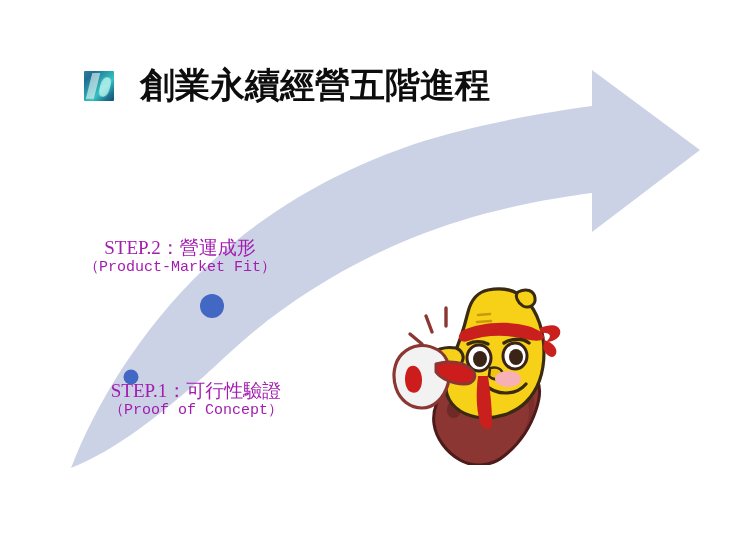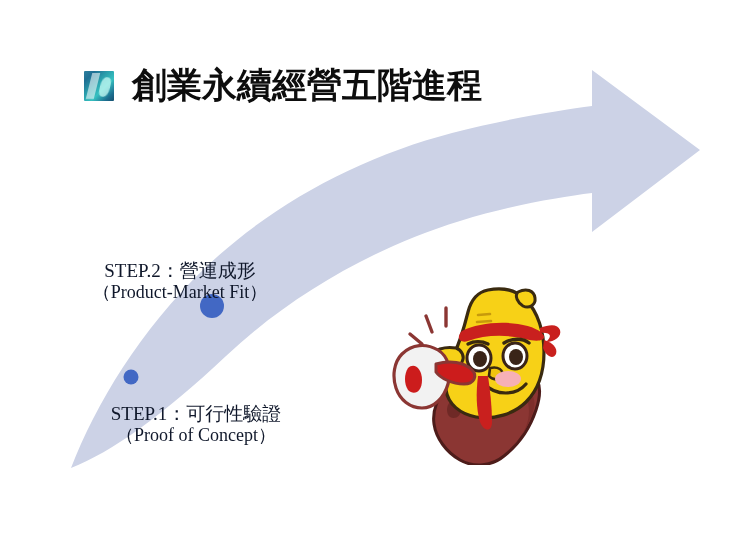--- a/index.html
+++ b/index.html
@@ -24,21 +24,21 @@
     background: #ffffff;
   }
 
   
   .title-row {
     position: absolute;
     left: 84px;
     top: 68px;
     display: flex;
     align-items: center;
-    gap: 18px;
+    gap: 26px;
   }
   .title-badge {
     width: 30px;
     height: 30px;
     flex: 0 0 auto;
     border-radius: 1px;
     background:
       linear-gradient(135deg, #2e7f9e 0%, #1f6f93 18%, #2aa0ac 42%, #36c0c0 62%, #1d6f90 85%, #16506f 100%);
     position: relative;
     overflow: hidden;
@@ -77,34 +77,33 @@
     position: absolute;
     left: 0; top: 0;
     width: 740px;
     height: 555px;
     pointer-events: none;
   }
 
   
   .step-label {
     position: absolute;
-    color: #0f172a;
+    color: #a21caf;
     text-align: center;
     line-height: 1.22;
     white-space: nowrap;
-    margin-top: 23px;
   }
   .step-label .cn {
     font-family: "Liberation Serif", "DejaVu Serif", serif;
     font-size: 19px;
     display: block;
   }
   .step-label .en {
-    font-family: Liberation Serif, serif;
-    font-size: 18px;
+    font-family: Liberation Mono, monospace;
+    font-size: 15px;
     display: block;
   }
   #step2-label { left: 72px; top: 236px; width: 216px; }
   #step1-label { left: 88px; top: 379px; width: 216px; }
 
   
   .mascot {
     position: absolute;
     left: 392px;
     top: 280px;

